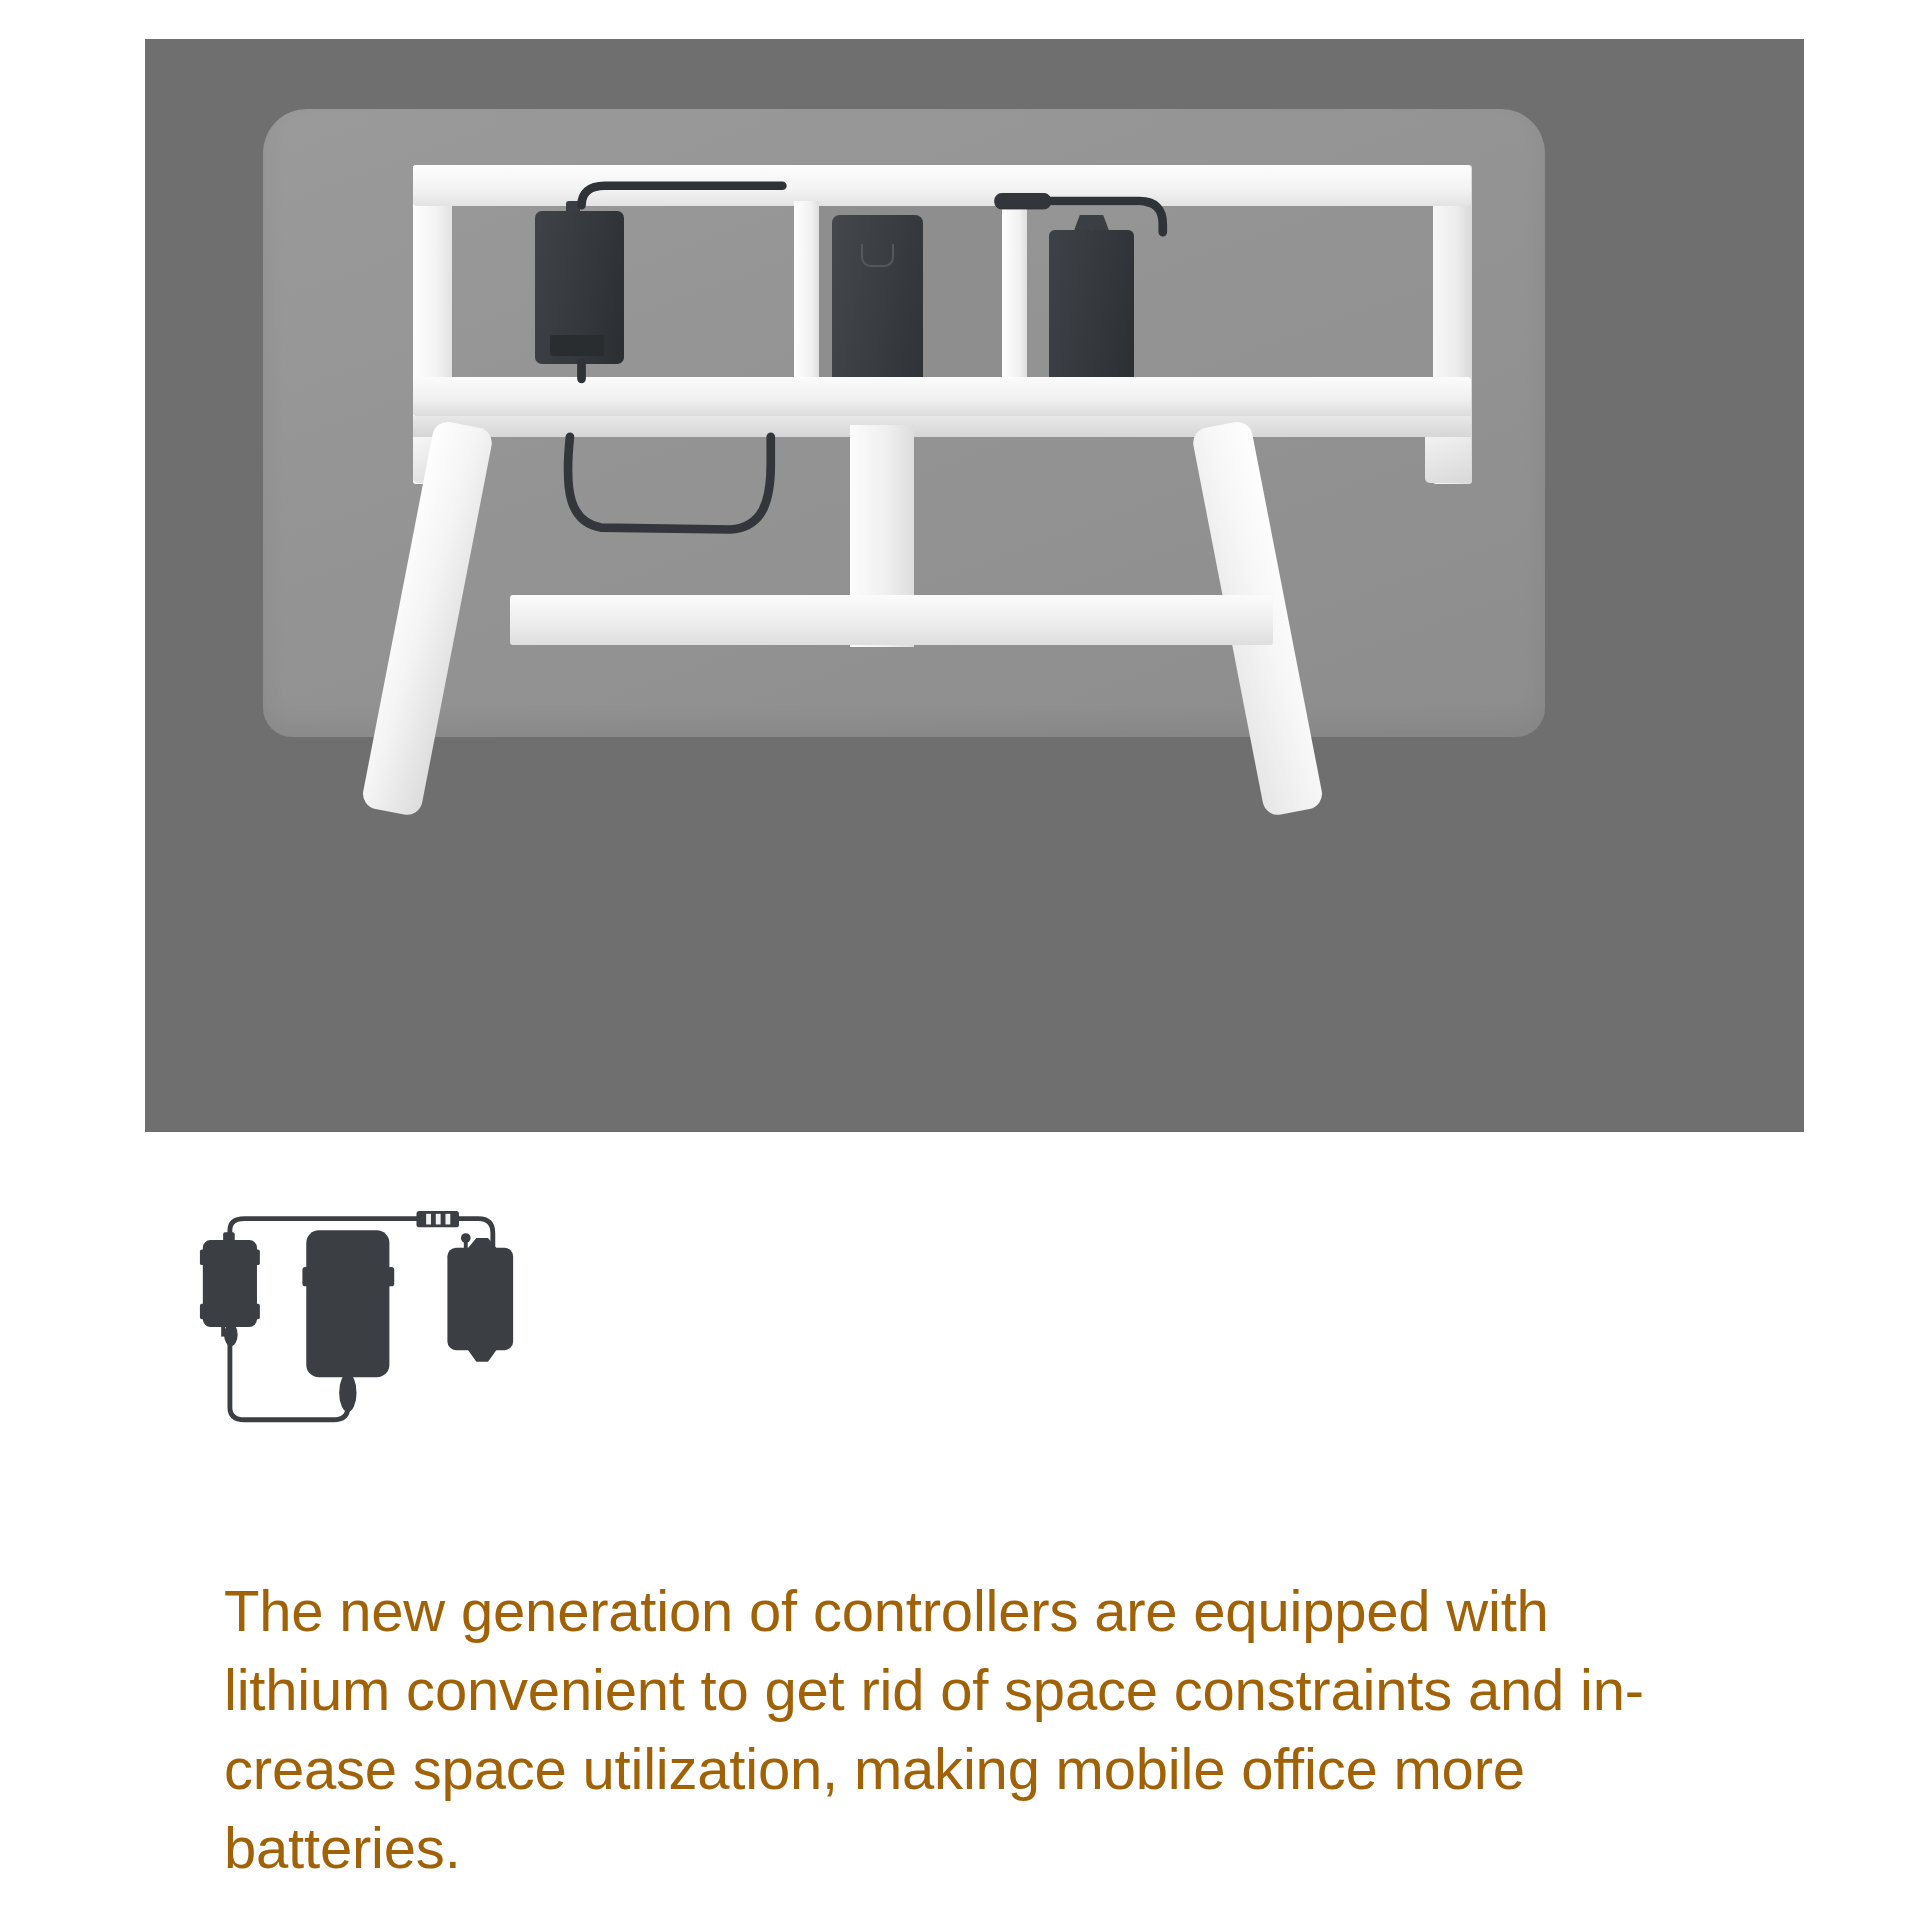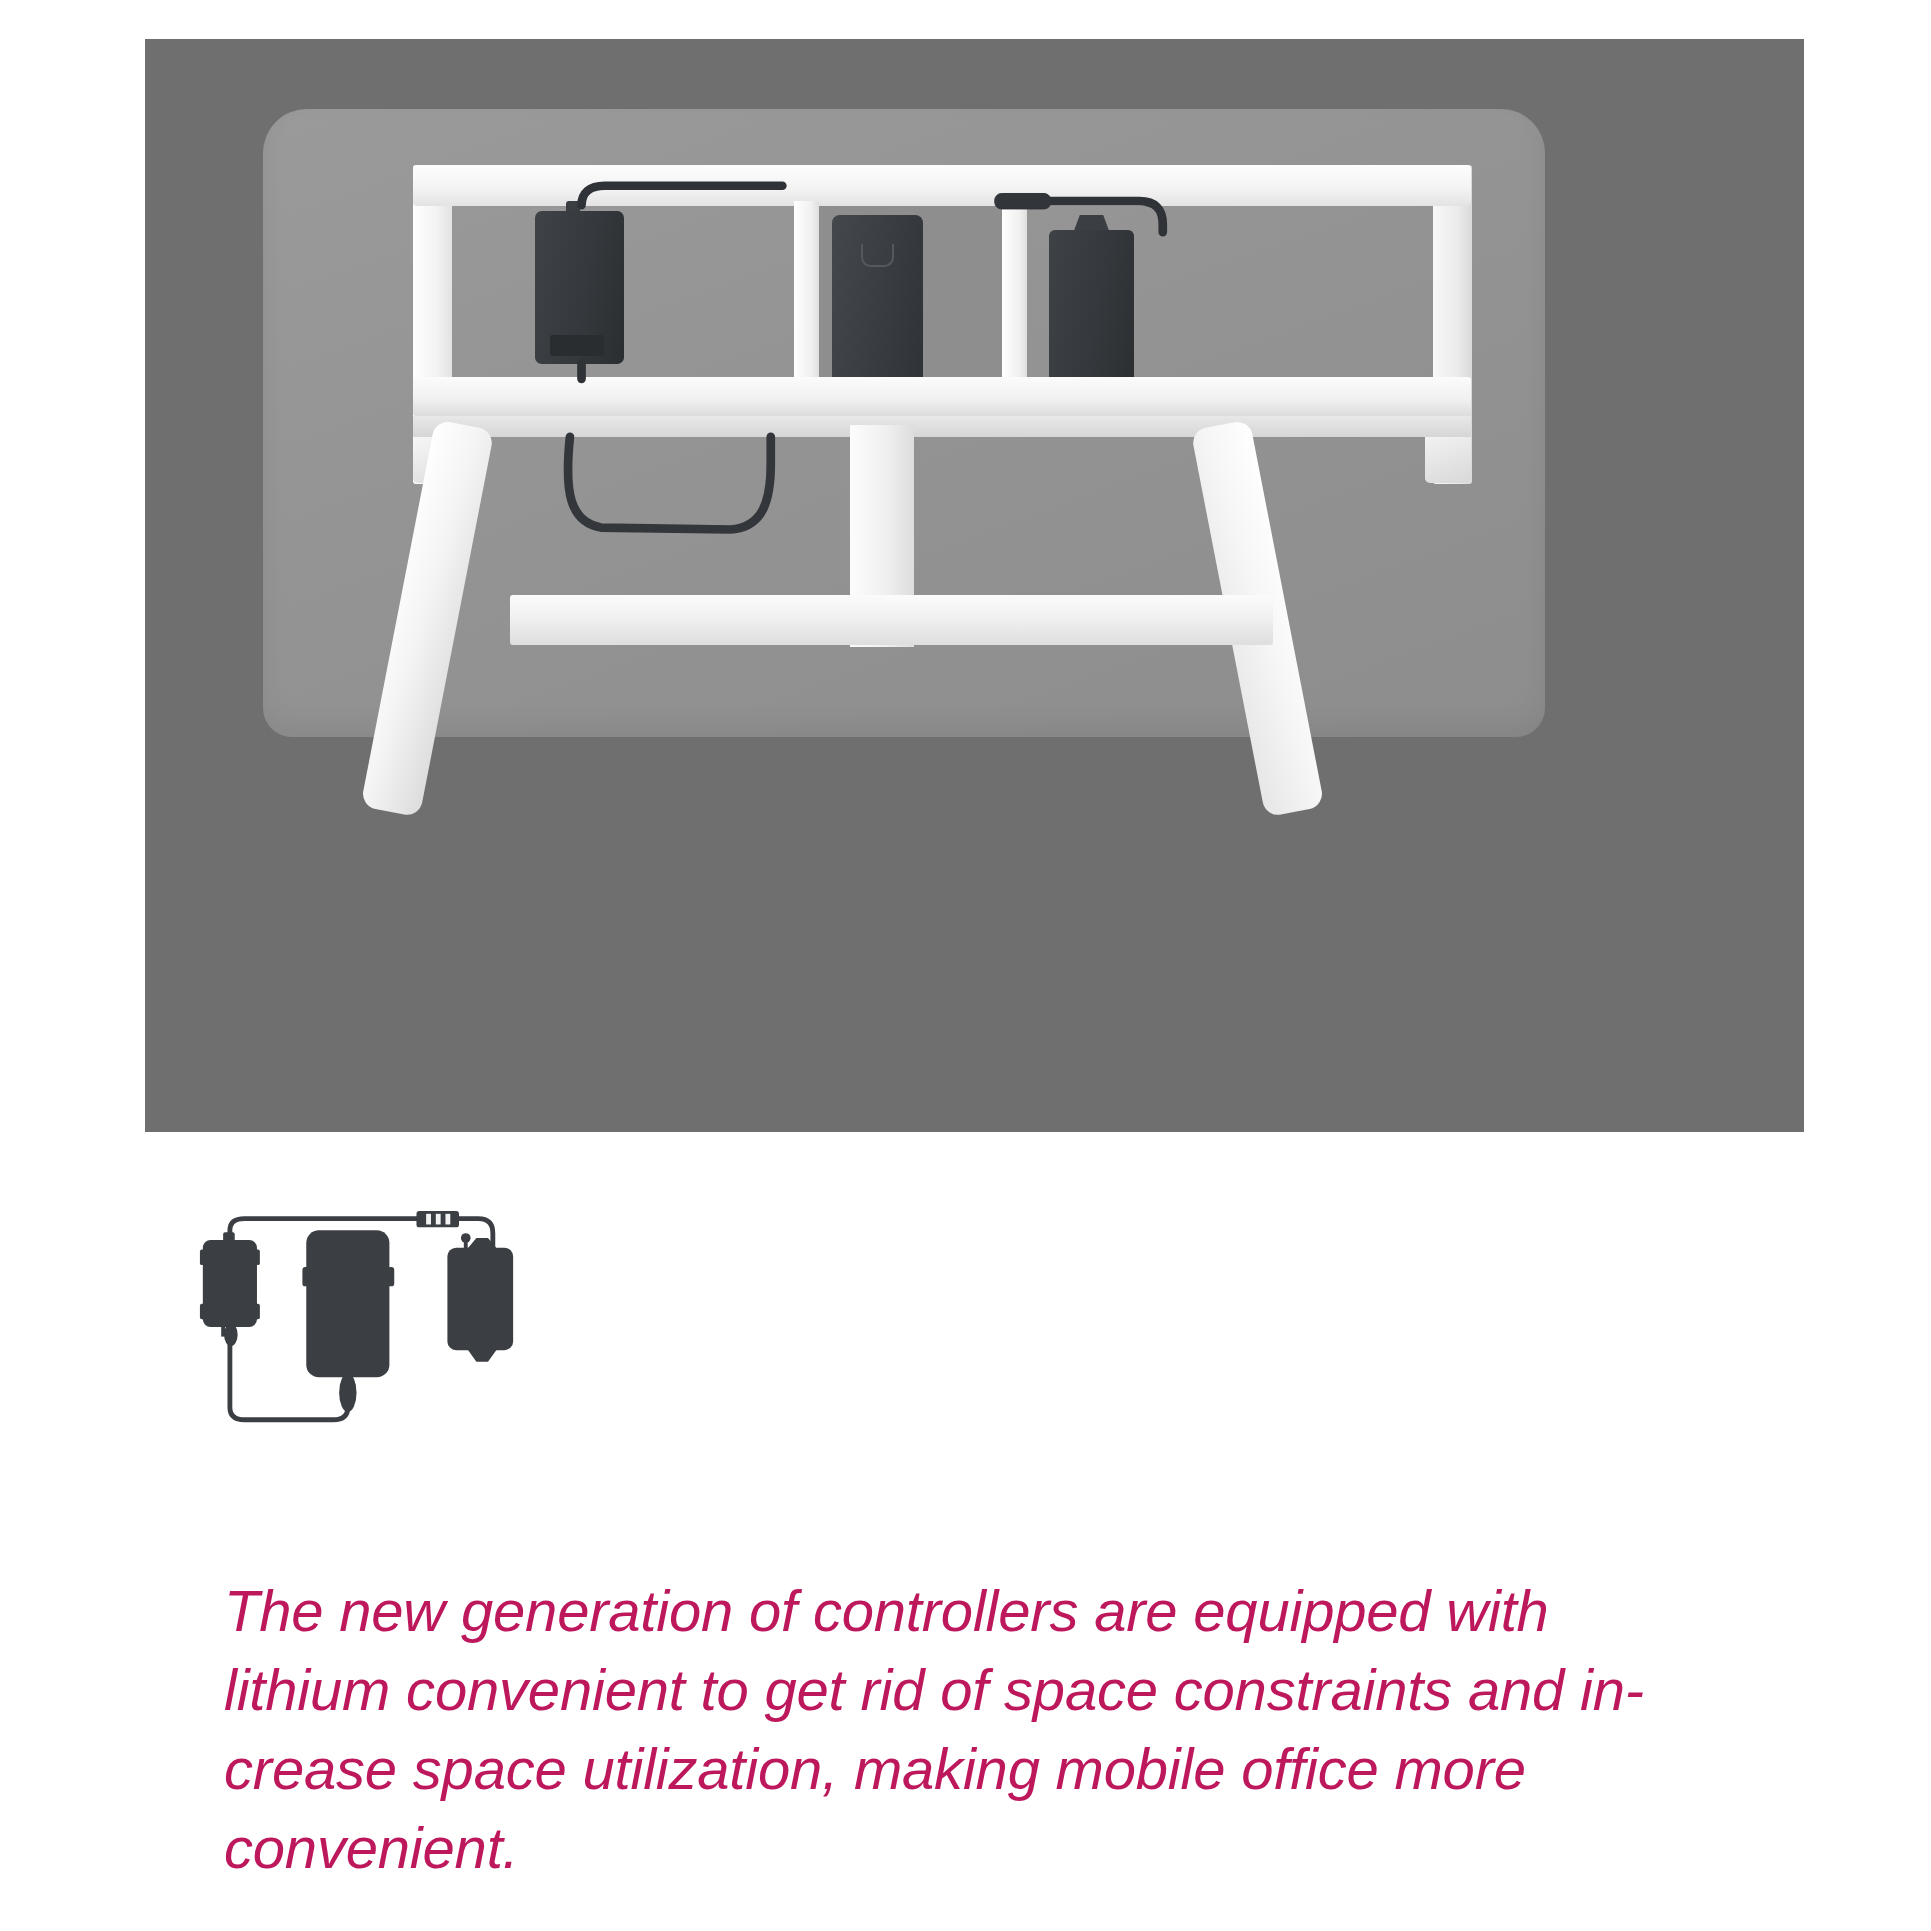--- a/index.html
+++ b/index.html
@@ -281,23 +281,22 @@
   }
 
   
   .caption {
     position: absolute;
     left: 224px;
     top: 1572px;
     width: 1492px;
     font-size: 58px;
     line-height: 1.36;
-    color: #be185d;
+    color: #a16207;
     letter-spacing: -0.2px;
-    font-style: italic;
   }
   .caption-line { display: block; white-space: pre; }
 </style>
 </head>
 <body>
 
 <div class="photo-panel">
 
   <div class="desk-top"></div>
   <div class="desk-top-shadow"></div>
@@ -387,15 +386,15 @@
     <path d="M278 144 L288 158 L300 158 L310 144 Z" fill="#3b3e42"></path>
     <circle cx="277" cy="30" r="5" fill="#3b3e42"></circle>
     <rect x="275" y="30" width="4" height="12" fill="#3b3e42"></rect>
   </g>
 </svg>
 
 <div class="caption">
   <span class="caption-line">The new generation of controllers are equipped with</span>
   <span class="caption-line">lithium convenient to get rid of space constraints and in-</span>
   <span class="caption-line">crease space utilization, making mobile office more</span>
-  <span class="caption-line">convenient.</span>
+  <span class="caption-line">batteries.</span>
 </div>
 
 
 </body></html>

